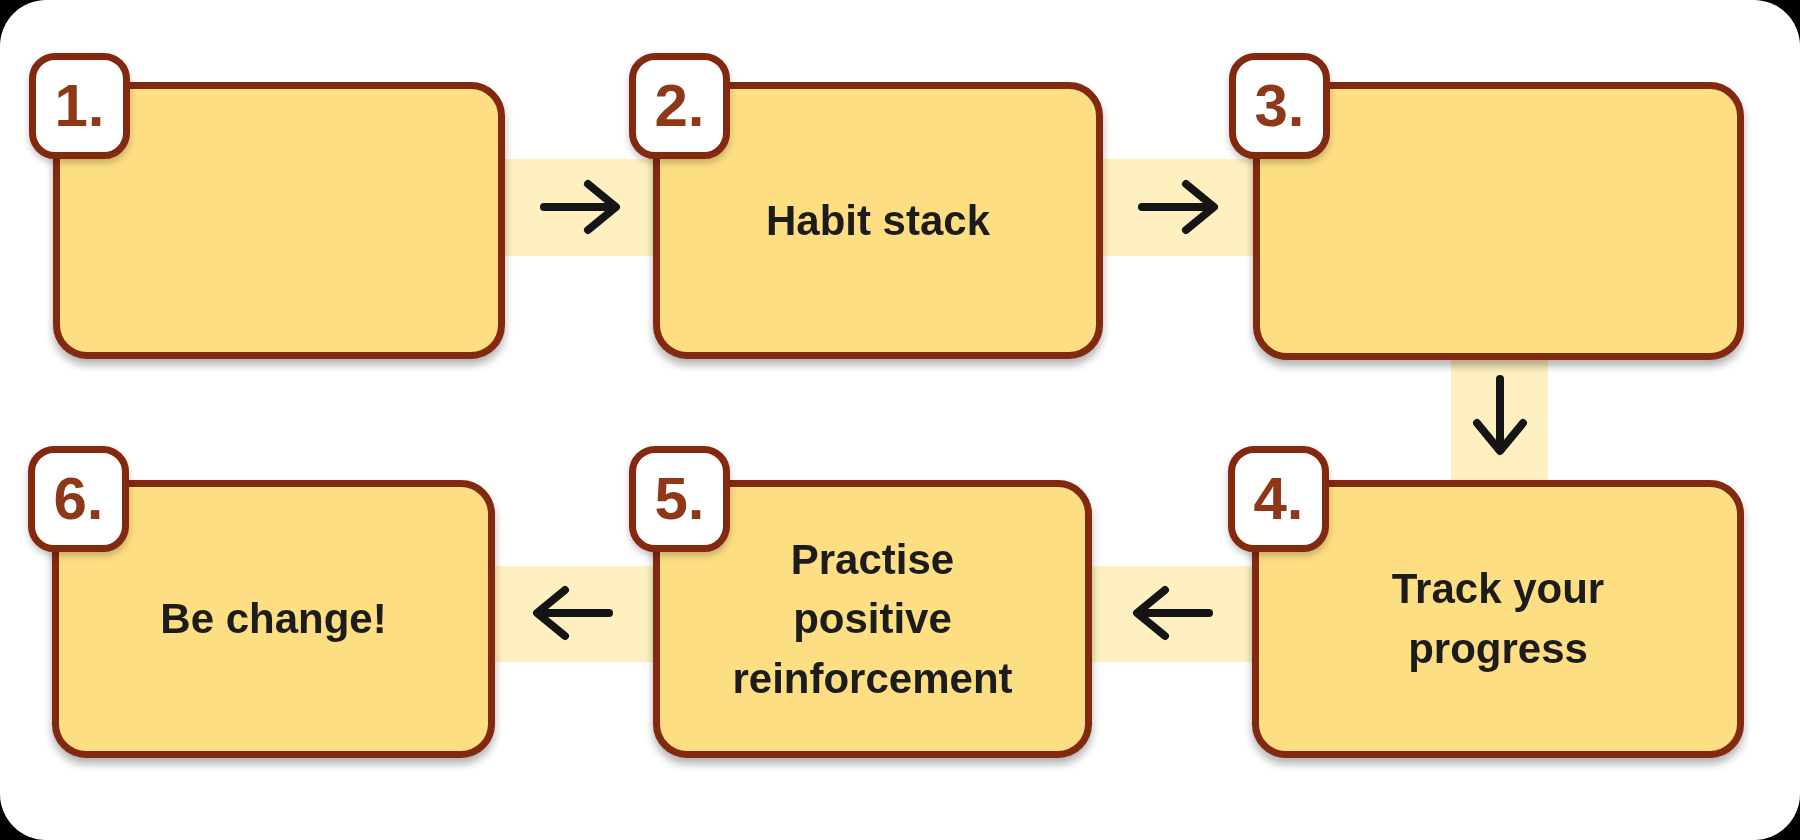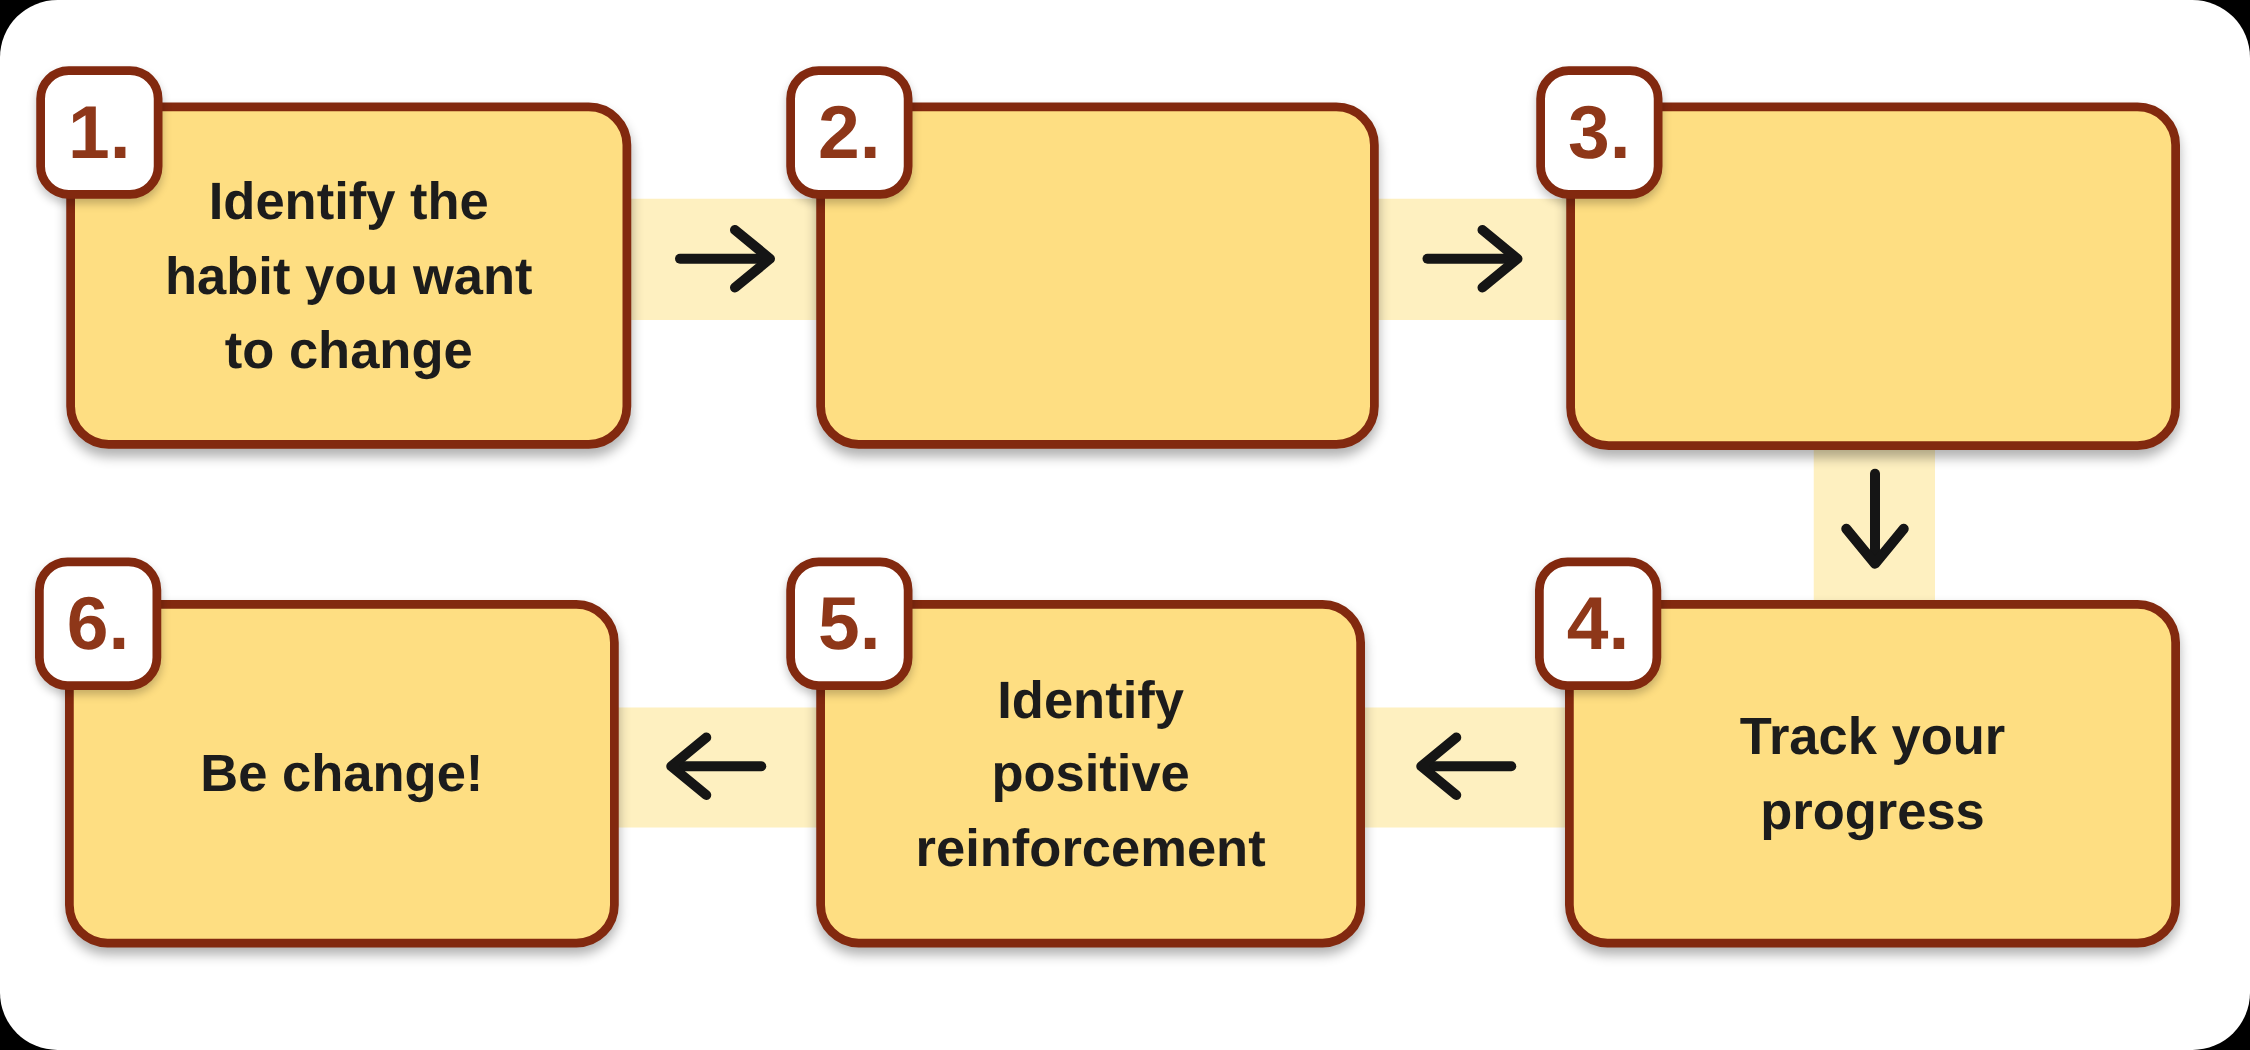--- a/index.html
+++ b/index.html
@@ -145,50 +145,48 @@
     <svg width="84" height="60" viewBox="0 0 84 60">
         <path d="M78 30 H11"></path>
         <path d="M34 7 L6 30 L34 53"></path>
       </svg>
   </div>
 
   <div class="box pos1">
     <div class="badge">
       <span class="num">1.</span>
     </div>
-    <div class="label">Identify the
-habit you want
-to change</div>
   </div>
 
   <div class="box pos2">
     <div class="badge">
       <span class="num">2.</span>
     </div>
+    <div class="label">Habit stack</div>
   </div>
 
   <div class="box pos3">
     <div class="badge">
       <span class="num">3.</span>
     </div>
   </div>
 
   <div class="box pos4 row2">
     <div class="badge">
       <span class="num">4.</span>
     </div>
     <div class="label">Track your
 progress</div>
   </div>
 
   <div class="box pos5 row2">
     <div class="badge">
       <span class="num">5.</span>
     </div>
-    <div class="label">Identify
+    <div class="label">Practise
 positive
 reinforcement</div>
   </div>
 
   <div class="box pos6 row2">
     <div class="badge">
       <span class="num">6.</span>
     </div>
     <div class="label">Be change!</div>
   </div>

